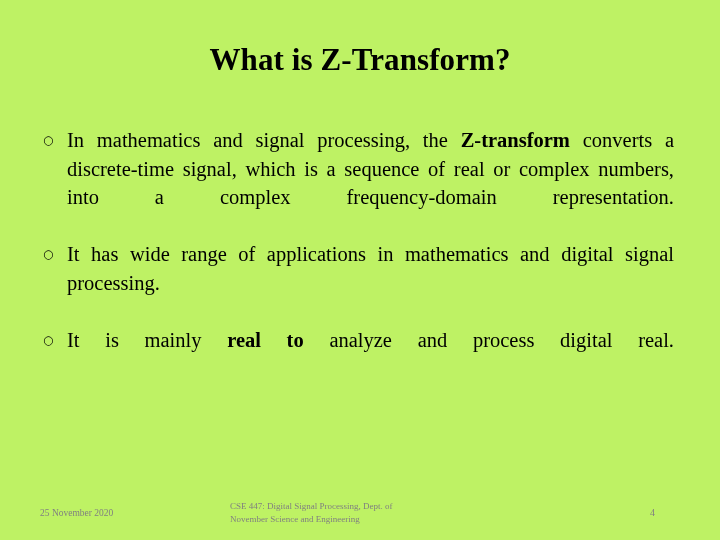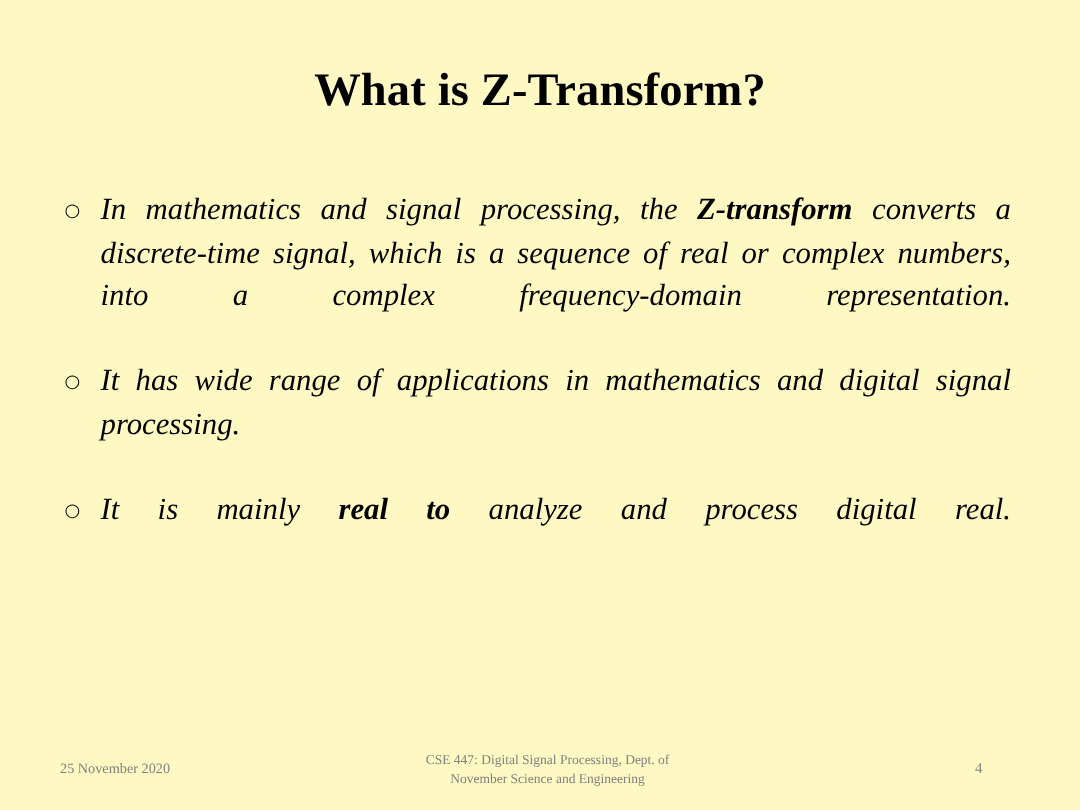--- a/index.html
+++ b/index.html
@@ -14,21 +14,21 @@
     overflow: hidden;
     position: relative;
   }
 
   .slide {
     position: absolute;
     left: 0;
     top: 0;
     width: 720px;
     height: 540px;
-    background: #fef9c3;
+    background: #bef264;
   }
 
   
   .slide-title {
     position: absolute;
     left: 50px;
     top: 41px;
     width: 620px;
     text-align: center;
     font-family: "Liberation Serif", "DejaVu Serif", serif;
@@ -70,21 +70,20 @@
     width: 18px;
     font-family: "DejaVu Sans", sans-serif;
     font-size: 12px;
     line-height: 28.6px;
     color: #000000;
     text-align: left;
   }
 
   .bullet-text {
     display: block;
-    font-style: italic;
   }
 
   .bullet-text b {
     font-weight: bold;
   }
 
   
   .bullet-text::after {
     content: "";
     display: inline-block;
@@ -110,21 +109,21 @@
     line-height: 12px;
     color: #808080;
     white-space: nowrap;
   }
 
   .footer-center {
     position: absolute;
     left: 230px;
     top: 2px;
     width: 270px;
-    text-align: center;
+    text-align: left;
     font-size: 9px;
     line-height: 12.5px;
     color: #808080;
   }
 
   .footer-center-line {
     display: block;
   }
 
   .footer-page {

